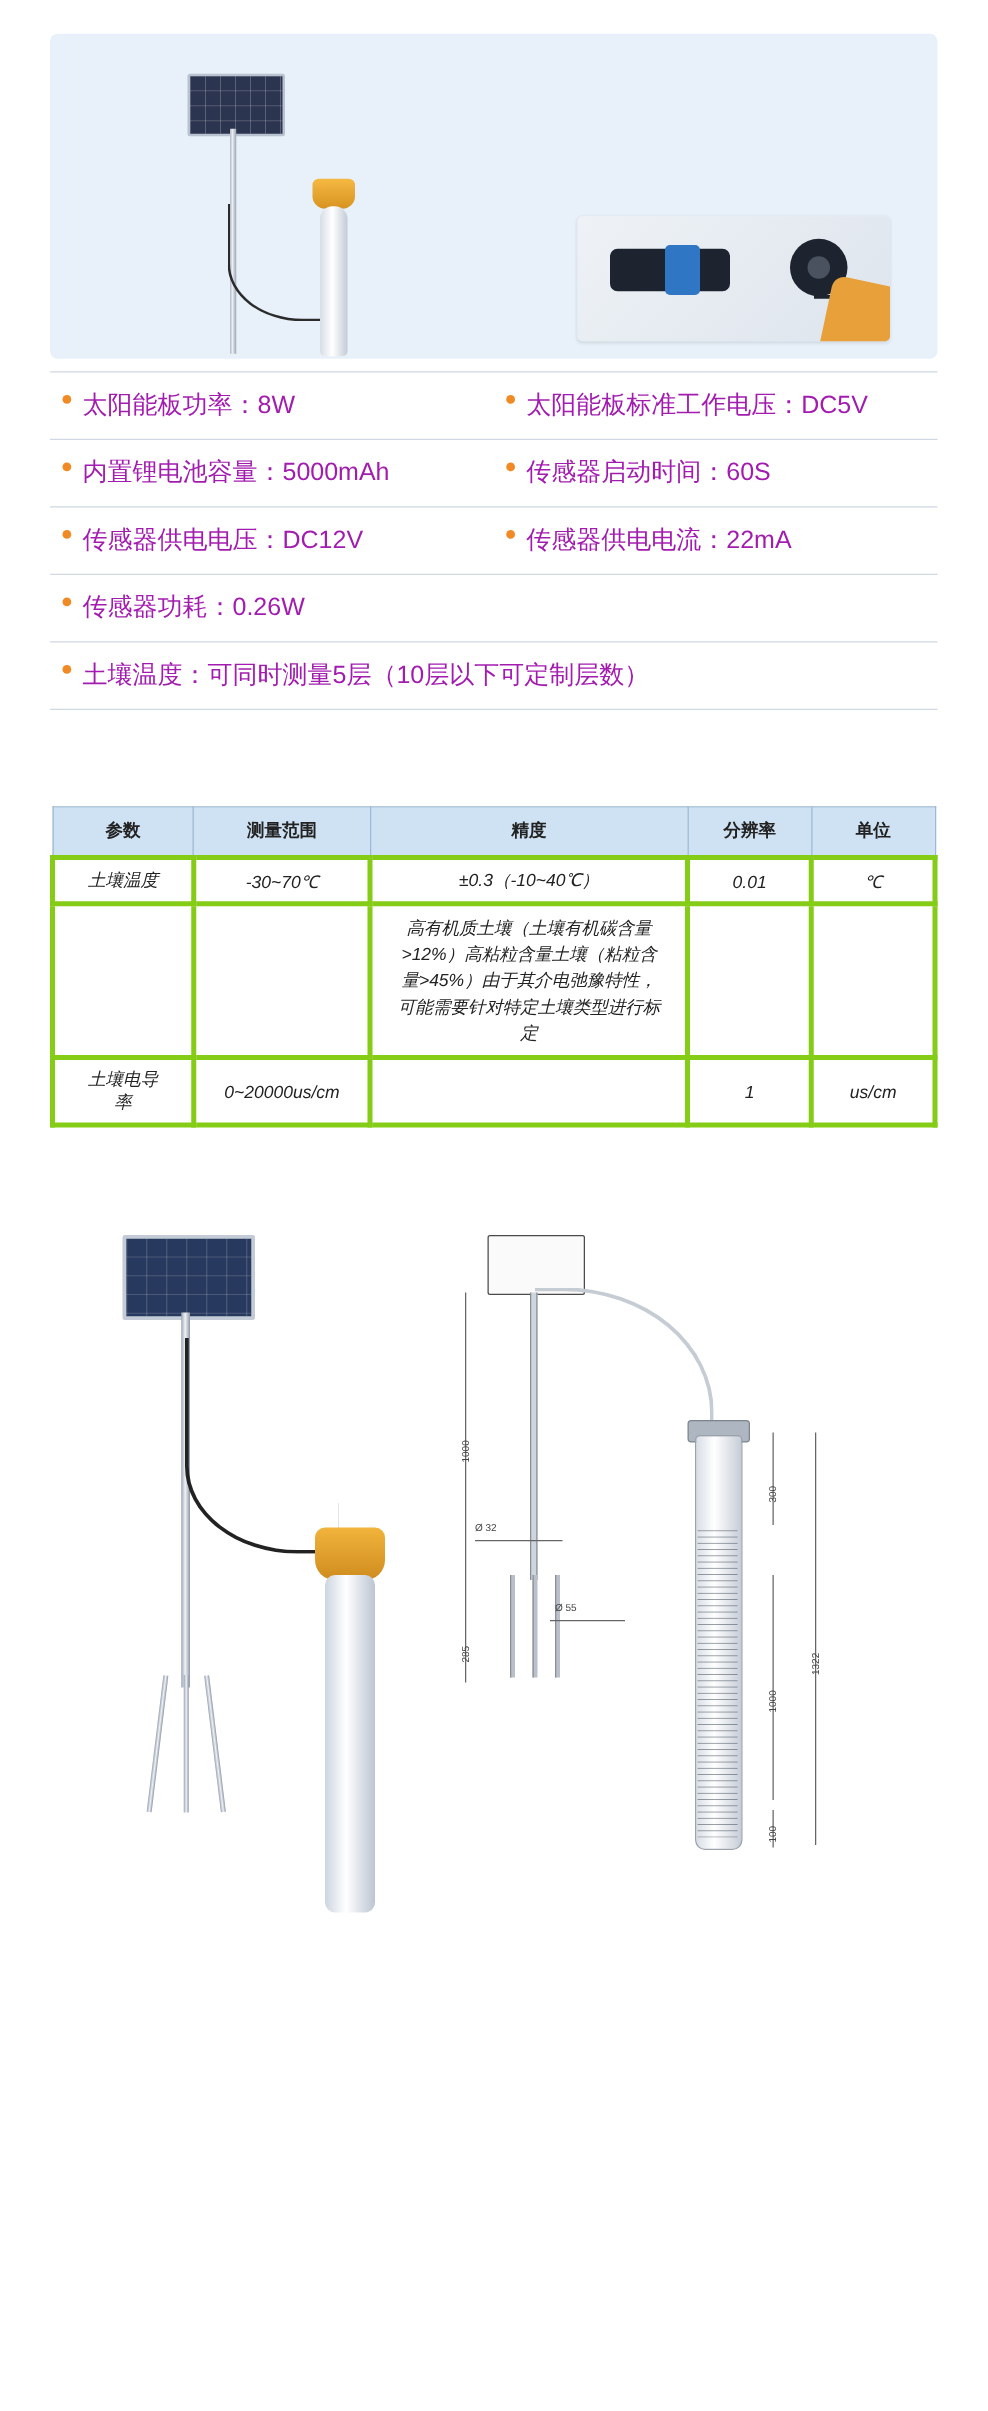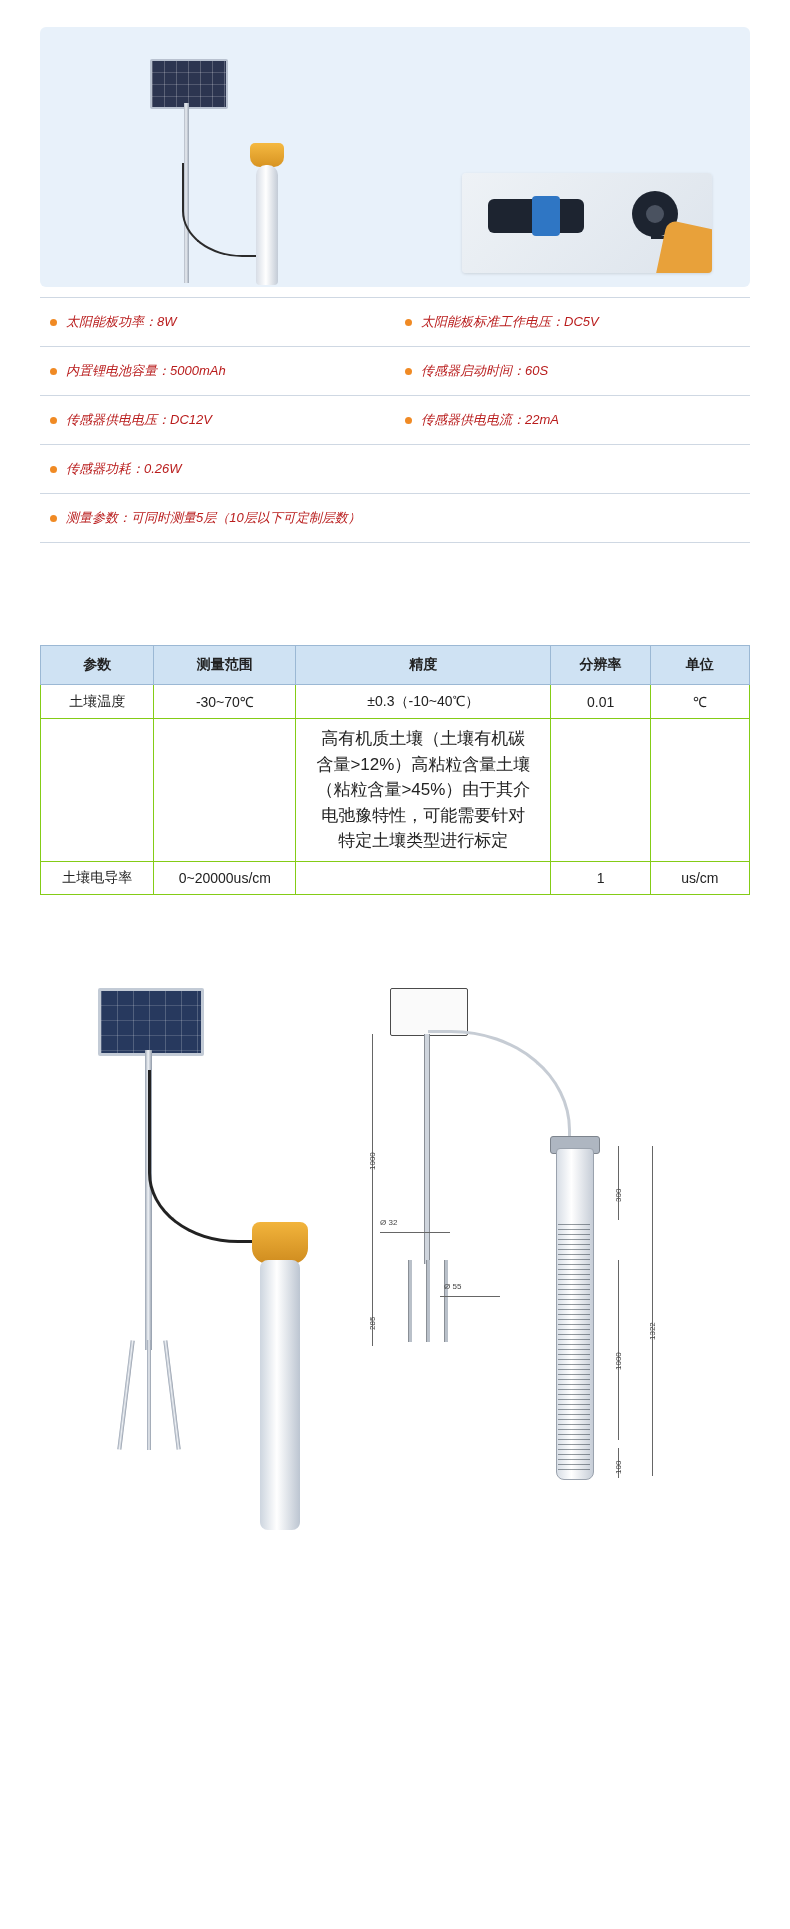--- a/index.html
+++ b/index.html
@@ -184,24 +184,23 @@
   .bullet {
     flex: 0 0 auto;
     width: 7px;
     height: 7px;
     border-radius: 50%;
     background: #f08a24;
     margin-top: 7px;
     margin-right: 9px;
   }
   .spec-text {
-    font-size: 13px;
-    color: #b91c1c;
+    font-size: 20px;
+    color: #a21caf;
     line-height: 1.55;
-    font-style: italic;
   }
   .spec-text.long { max-width: 620px; }
 
   
   .param-table {
     position: absolute;
     left: 40px;
     top: 645px;
     width: 710px;
     border-collapse: collapse;
@@ -210,30 +209,31 @@
   }
   .param-table th {
     background: #cfe2f3;
     border: 1px solid #9bb8d4;
     font-weight: bold;
     padding: 10px 4px;
     text-align: center;
     font-size: 14px;
   }
   .param-table td {
-    border: 1px solid #84cc16;
+    border: 4px solid #84cc16;
     padding: 7px 20px;
     text-align: center;
     vertical-align: middle;
+    font-style: italic;
   }
   .param-table tr.alt td { background: #e8f2fb; }
   .td-note {
     line-height: 1.5;
     padding: 10px 14px;
-    font-size: 17px;
+    font-size: 14px;
   }
   .col-a { width: 16%; }
   .col-b { width: 20%; }
   .col-c { width: 36%; }
   .col-d { width: 14%; }
   .col-e { width: 14%; }
 
   
   .bottom {
     position: absolute;
@@ -478,21 +478,21 @@
     <div class="spec-row">
       <div class="spec-cell">
         <span class="bullet"></span>
         <span class="spec-text">传感器功耗：0.26W</span>
       </div>
     </div>
 
     <div class="spec-row">
       <div class="spec-cell full">
         <span class="bullet"></span>
-        <span class="spec-text">测量参数：可同时测量5层（10层以下可定制层数）</span>
+        <span class="spec-text">土壤温度：可同时测量5层（10层以下可定制层数）</span>
       </div>
     </div>
 
 
   </div>
 
   <table class="param-table">
     <thead>
       <tr>
         <th class="col-a">参数</th>

